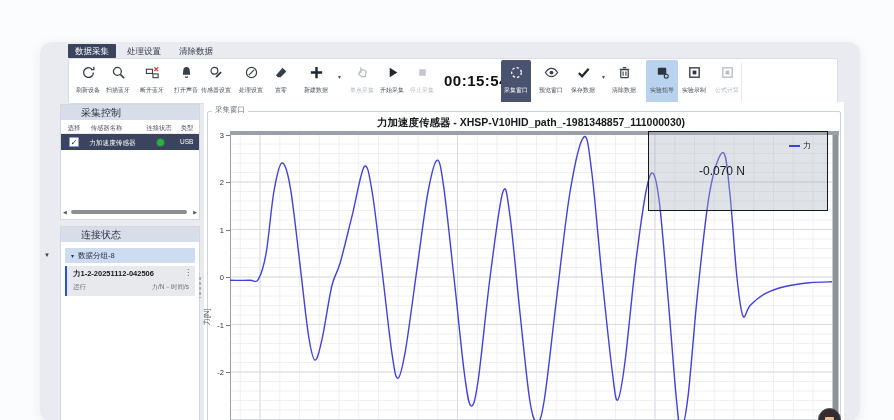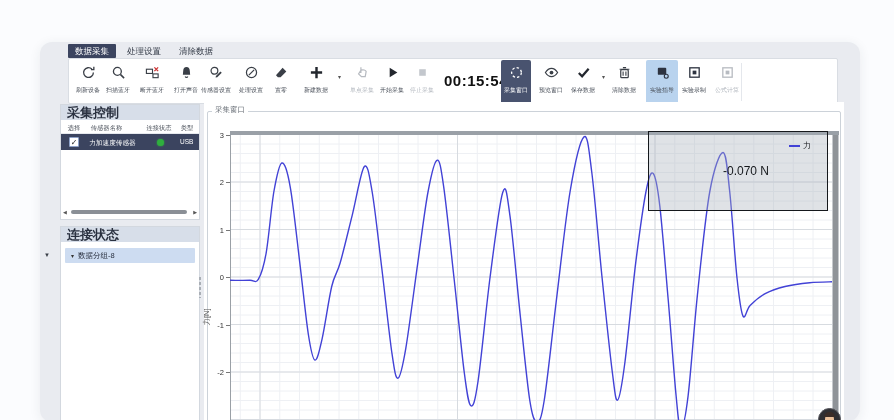--- a/index.html
+++ b/index.html
@@ -23,22 +23,22 @@
   .tbtn.block-dark { background:#49536f; height:44px; border-radius:2px; }
   .tbtn.block-dark .tlabel { color:#fff; }
   .tbtn.block-light { background:#b9d3ee; height:44px; border-radius:2px; }
   .caret { position:absolute; top:14px; font-size:6px; color:#555; cursor:pointer; }
   .timer { position:absolute; left:368px; top:13px; width:78px; text-align:center;
            font-size:15px; font-weight:bold; color:#111; letter-spacing:.5px; }
   .tb-divider { position:absolute; left:672px; top:4px; width:1px; height:38px; background:#e4e7ec; }
   
   .collapse-arrow { position:absolute; left:4px; top:210px; font-size:6px; color:#3a3f47; cursor:pointer; }
   .panel { position:absolute; left:20px; width:140px; background:#fff; border:1px solid #d3d8df; }
-  .panel-header { height:15px; background:#d7dee9; font-size:13px; color:#2a3140;
-                  line-height:15px; padding-left:6px; font-weight:bold; }
+  .panel-header { height:15px; background:#d7dee9; font-size:10px; color:#2a3140;
+                  line-height:15px; padding-left:20px; font-weight:normal; }
   .acq { top:62px; height:116px; }
   .thead { position:relative; height:14px; border-bottom:1px solid #e6e9ee; }
   .thead span { position:absolute; top:3px; font-size:7px; color:#4a505a; transform:scale(.9); }
   .trow { position:relative; height:16px; background:#3b445f; cursor:pointer; }
   .cbx { position:absolute; left:8px; top:3px; width:10px; height:10px; background:#fff;
          border:1px solid #8ea2c8; border-radius:1px; font-size:8px; line-height:9px; text-align:center; color:#222; cursor:pointer; }
   .sensor-name { position:absolute; left:27px; top:4px; font-size:7px; color:#fff; transform:scale(.95); }
   .status-dot { position:absolute; left:96px; top:5px; width:7px; height:7px; border-radius:50%;
                 background:#2fae3e; box-shadow:0 0 2px #2fae3e; }
   .usb { position:absolute; left:119px; top:4px; font-size:6.5px; color:#fff; }
@@ -67,21 +67,21 @@
   .plot-topbar { position:absolute; left:26px; top:29px; width:609px; height:4px; background:#9aa0a7; z-index:3; }
   .plot { position:absolute; left:26px; top:31px; width:602px; height:289px; background:#fff; cursor:crosshair; }
   .plot svg { position:absolute; left:0; top:0; }
   .vscrollbar { position:absolute; left:628px; top:31px; width:7px; height:289px; background:#c6c9cd; cursor:grab; }
   .vscroll-thumb { position:absolute; left:1px; top:0; width:5px; height:289px; background:#8f9398; }
   .ytick { position:absolute; left:4px; width:16px; text-align:right; font-size:7.5px; color:#333; }
   .ytickmark { position:absolute; left:22px; width:4px; height:1px; background:#777; }
   .ylabel { position:absolute; left:-6px; top:210px; font-size:7.5px; color:#555; transform:rotate(-90deg); }
   .overlay-box { position:absolute; left:444px; top:29px; width:180px; height:80px;
                  background:rgba(170,180,190,.38); border:1.6px solid #15181c; z-index:4; }
-  .annotation { position:absolute; left:50px; top:32px; font-size:12px; color:#15181c; z-index:5;margin-left:24px; }
+  .annotation { position:absolute; left:50px; top:32px; font-size:12px; color:#15181c; z-index:5; }
   .legend { position:absolute; left:140px; top:8px; display:flex; align-items:center; gap:3px; z-index:5; }
   .legend-line { width:11px; height:2px; background:#4242d6; }
   .legend-text { font-size:8px; color:#15181c; }
   .avatar-fab { position:absolute; left:614px; top:306px; width:23px; height:23px; border-radius:50%;
                 background:#2e2e33; border:1.5px solid #55555c; z-index:6; cursor:pointer; overflow:hidden; }
   .avatar-face { position:absolute; left:5.5px; top:5px; width:9px; height:10px; border-radius:50%; background:#e9bf9a; }
   .avatar-hair { position:absolute; left:4.5px; top:3px; width:11px; height:5px; border-radius:5px 5px 0 0; background:#3a2c28; }
 </style>
 </head>
 <body>
@@ -243,26 +243,34 @@
         <div class="hs-thumb"></div>
         <span class="hs-arrow" style="right:0">▶</span>
       </div>
     </div>
 
     <div class="panel dlist">
       <div class="panel-header">连接状态</div>
       <div class="group-row">
         <span class="group-caret">▾</span><span>数据分组-8</span>
       </div>
+      <div class="data-item">
+        <div class="item-bar"></div>
+        <span class="item-title">力1-2-20251112-042506</span>
+        <span class="item-menu">⋮</span>
+        <span class="item-status">运行</span>
+        <span class="item-axes">力/N－时间/s</span>
+      </div>
     </div>
     <div class="resize-handle"></div>
 
     <div class="chart-card">
       <div class="groupbox"></div>
       <div class="groupbox-label">采集窗口</div>
+      <div class="chart-title">力加速度传感器 - XHSP-V10HID_path_-1981348857_111000030)</div>
       <div class="ylabel">力[N]</div>
 
       <div class="ytick" style="top:29px">3</div>
       <div class="ytick" style="top:76px">2</div>
       <div class="ytick" style="top:124px">1</div>
       <div class="ytick" style="top:171px">0</div>
       <div class="ytick" style="top:219px">-1</div>
       <div class="ytick" style="top:266px">-2</div>
       <div class="ytickmark" style="top:32.5px"></div>
       <div class="ytickmark" style="top:80px"></div>

